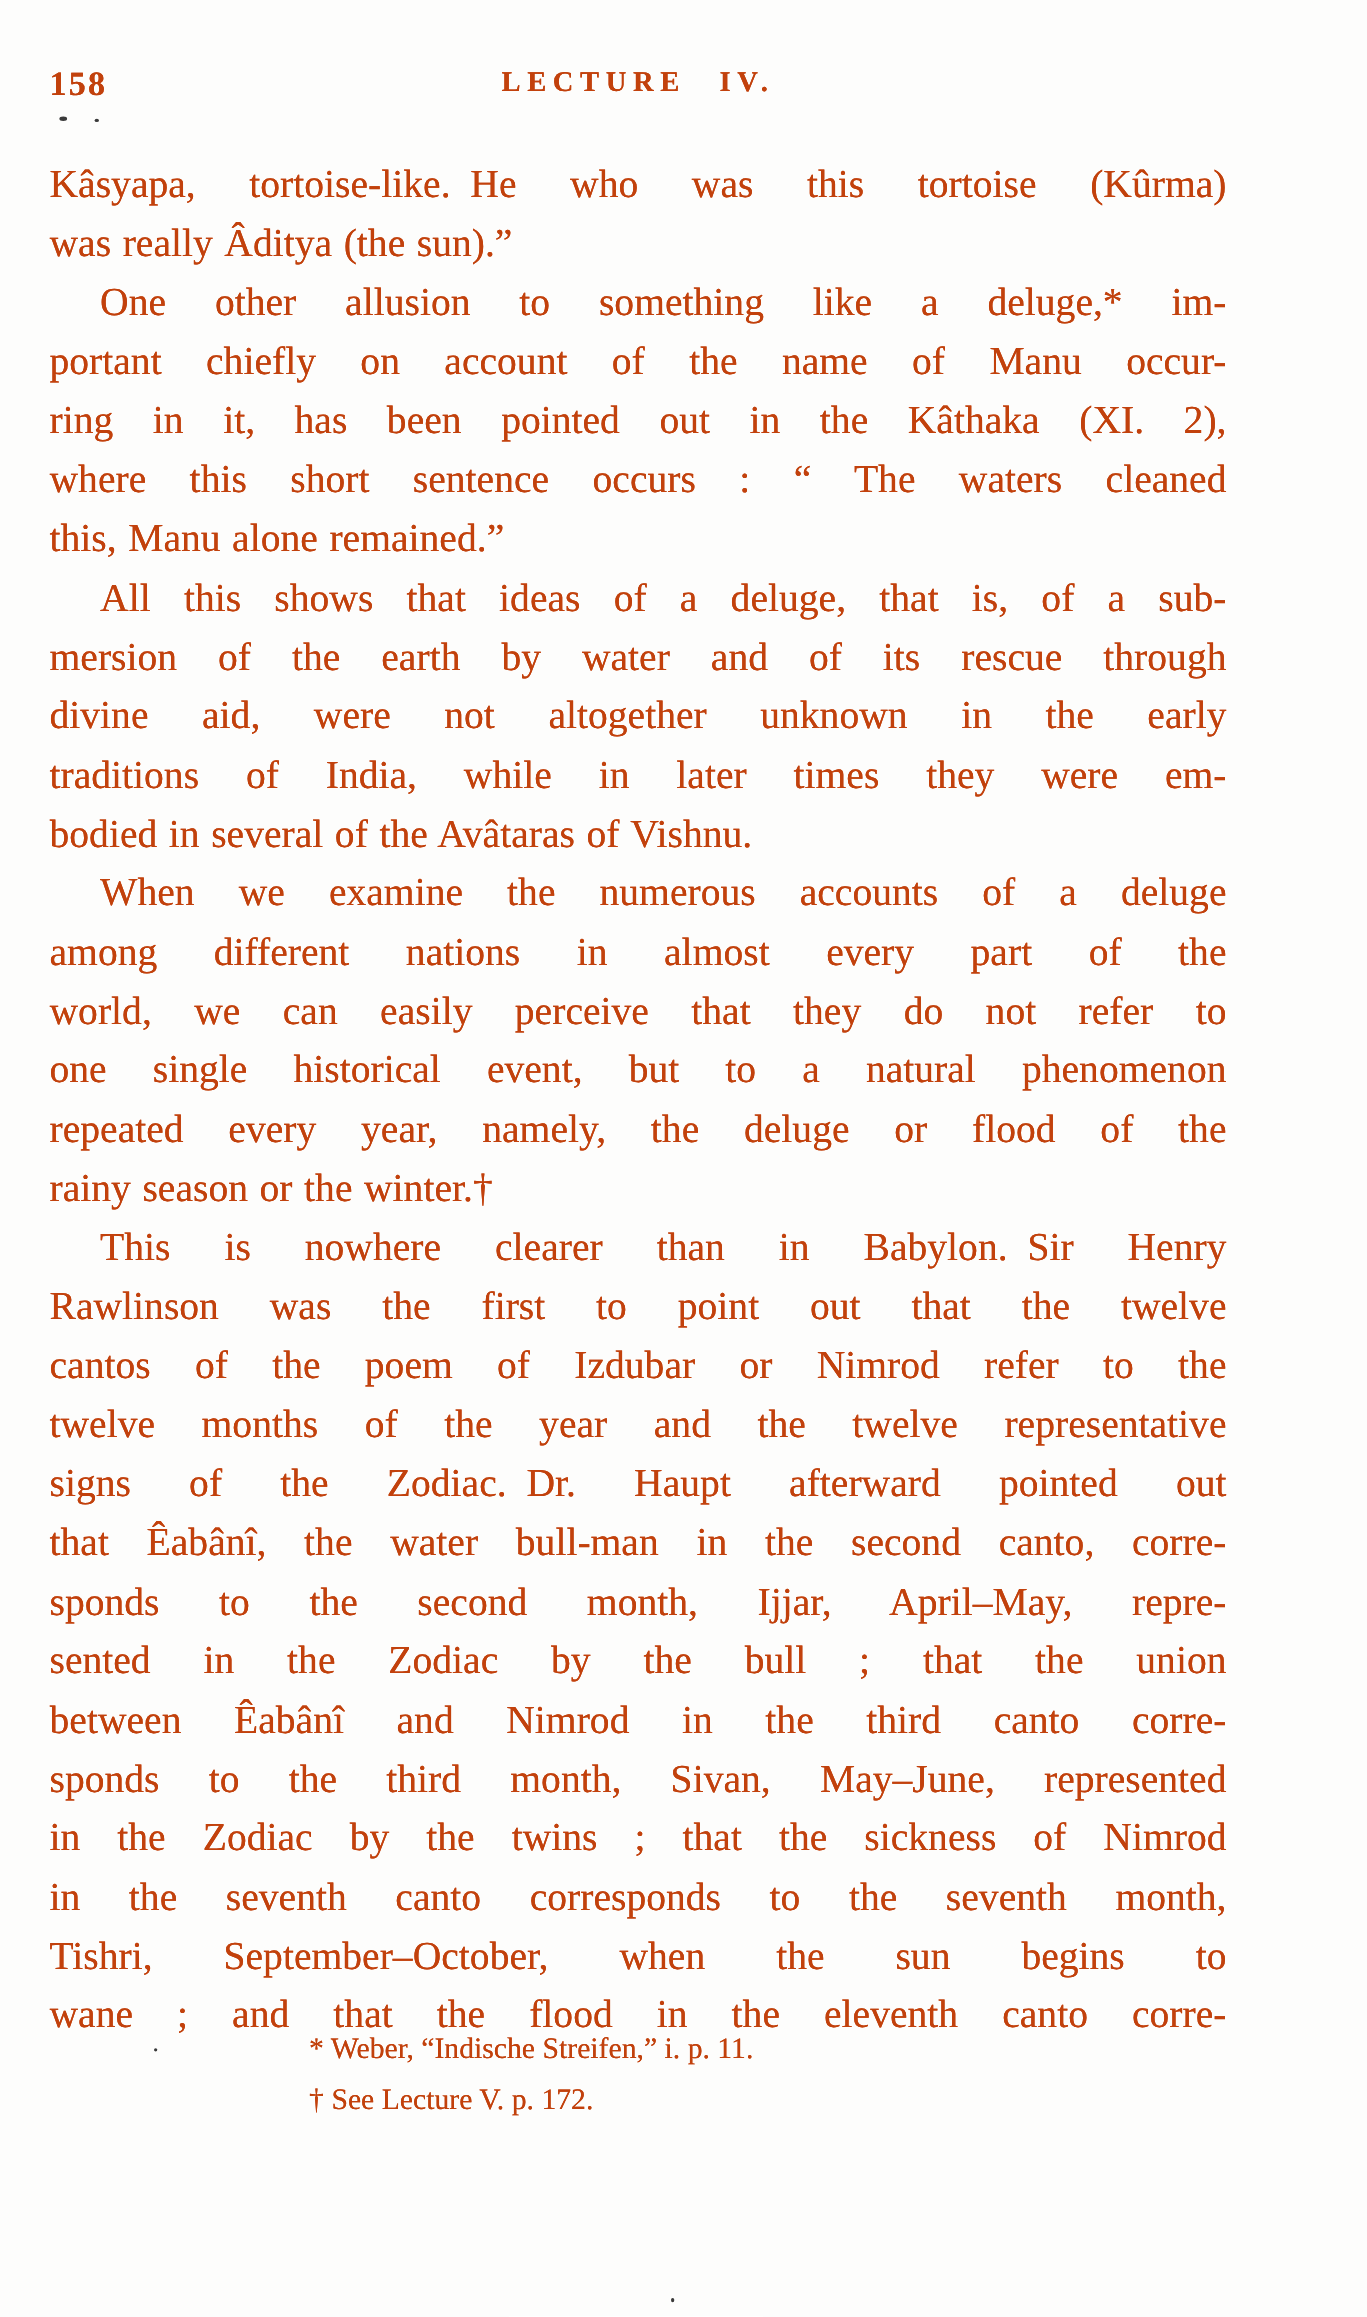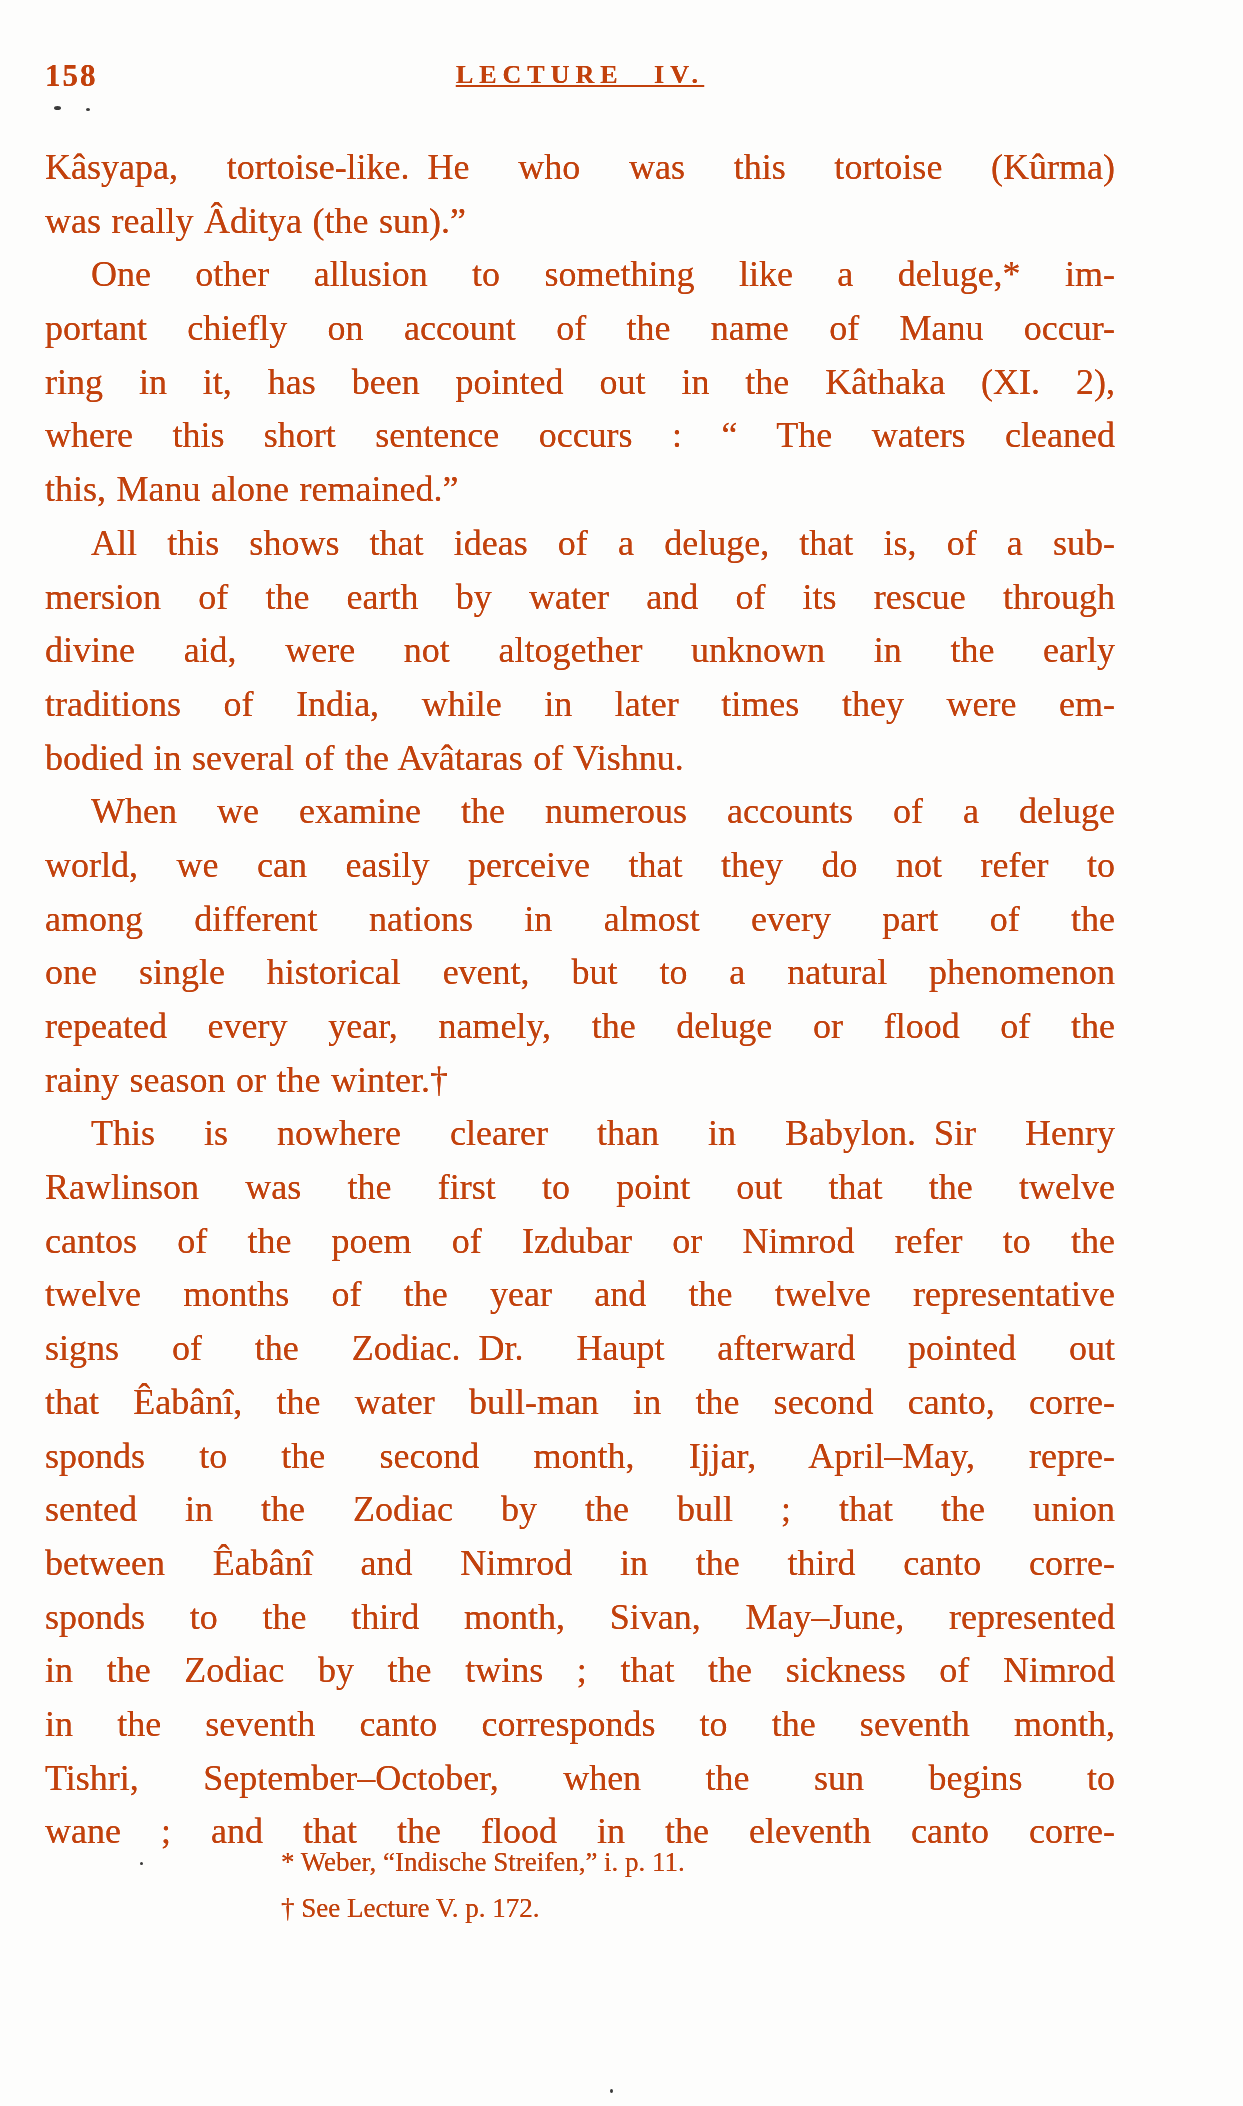--- a/index.html
+++ b/index.html
@@ -20,21 +20,20 @@
     position: absolute; left: 0; top: 2px;
     font-size: 31px; font-weight: bold; letter-spacing: 2px;
     text-shadow: 0 0 0.6px currentColor;
   }
   .head {
     position: absolute; left: 0; right: 0; top: 4px;
     text-align: center;
     font-size: 26px; font-weight: bold;
     letter-spacing: 6px; word-spacing: 18px;
     text-shadow: 0 0 0.5px currentColor;
-    text-decoration: underline;
   }
   .textblock {
     position: absolute;
     top: 141px; left: 45px; width: 1070px;
     font-size: 36px;
     line-height: 53.7px;
     text-shadow: 0 0 0.55px currentColor;
     word-spacing: 1.5px;
   }
   .line {
@@ -77,22 +76,22 @@
       <div class="line">portant chiefly on account of the name of Manu occur-</div>
       <div class="line">ring in it, has been pointed out in the Kâthaka (XI. 2),</div>
       <div class="line">where this short sentence occurs : “ The waters cleaned</div>
       <div class="line endpar">this, Manu alone remained.”</div>
       <div class="line indent">All this shows that ideas of a deluge, that is, of a sub-</div>
       <div class="line">mersion of the earth by water and of its rescue through</div>
       <div class="line">divine aid, were not altogether unknown in the early</div>
       <div class="line">traditions of India, while in later times they were em-</div>
       <div class="line endpar">bodied in several of the Avâtaras of Vishnu.</div>
       <div class="line indent">When we examine the numerous accounts of a deluge</div>
+      <div class="line">among different nations in almost every part of the</div>
       <div class="line">world, we can easily perceive that they do not refer to</div>
-      <div class="line">among different nations in almost every part of the</div>
       <div class="line">one single historical event, but to a natural phenomenon</div>
       <div class="line">repeated every year, namely, the deluge or flood of the</div>
       <div class="line endpar">rainy season or the winter.†</div>
       <div class="line indent">This is nowhere clearer than in Babylon. Sir Henry</div>
       <div class="line">Rawlinson was the first to point out that the twelve</div>
       <div class="line">cantos of the poem of Izdubar or Nimrod refer to the</div>
       <div class="line">twelve months of the year and the twelve representative</div>
       <div class="line">signs of the Zodiac. Dr. Haupt afterward pointed out</div>
       <div class="line">that Êabânî, the water bull-man in the second canto, corre-</div>
       <div class="line">sponds to the second month, Ijjar, April–May, repre-</div>

